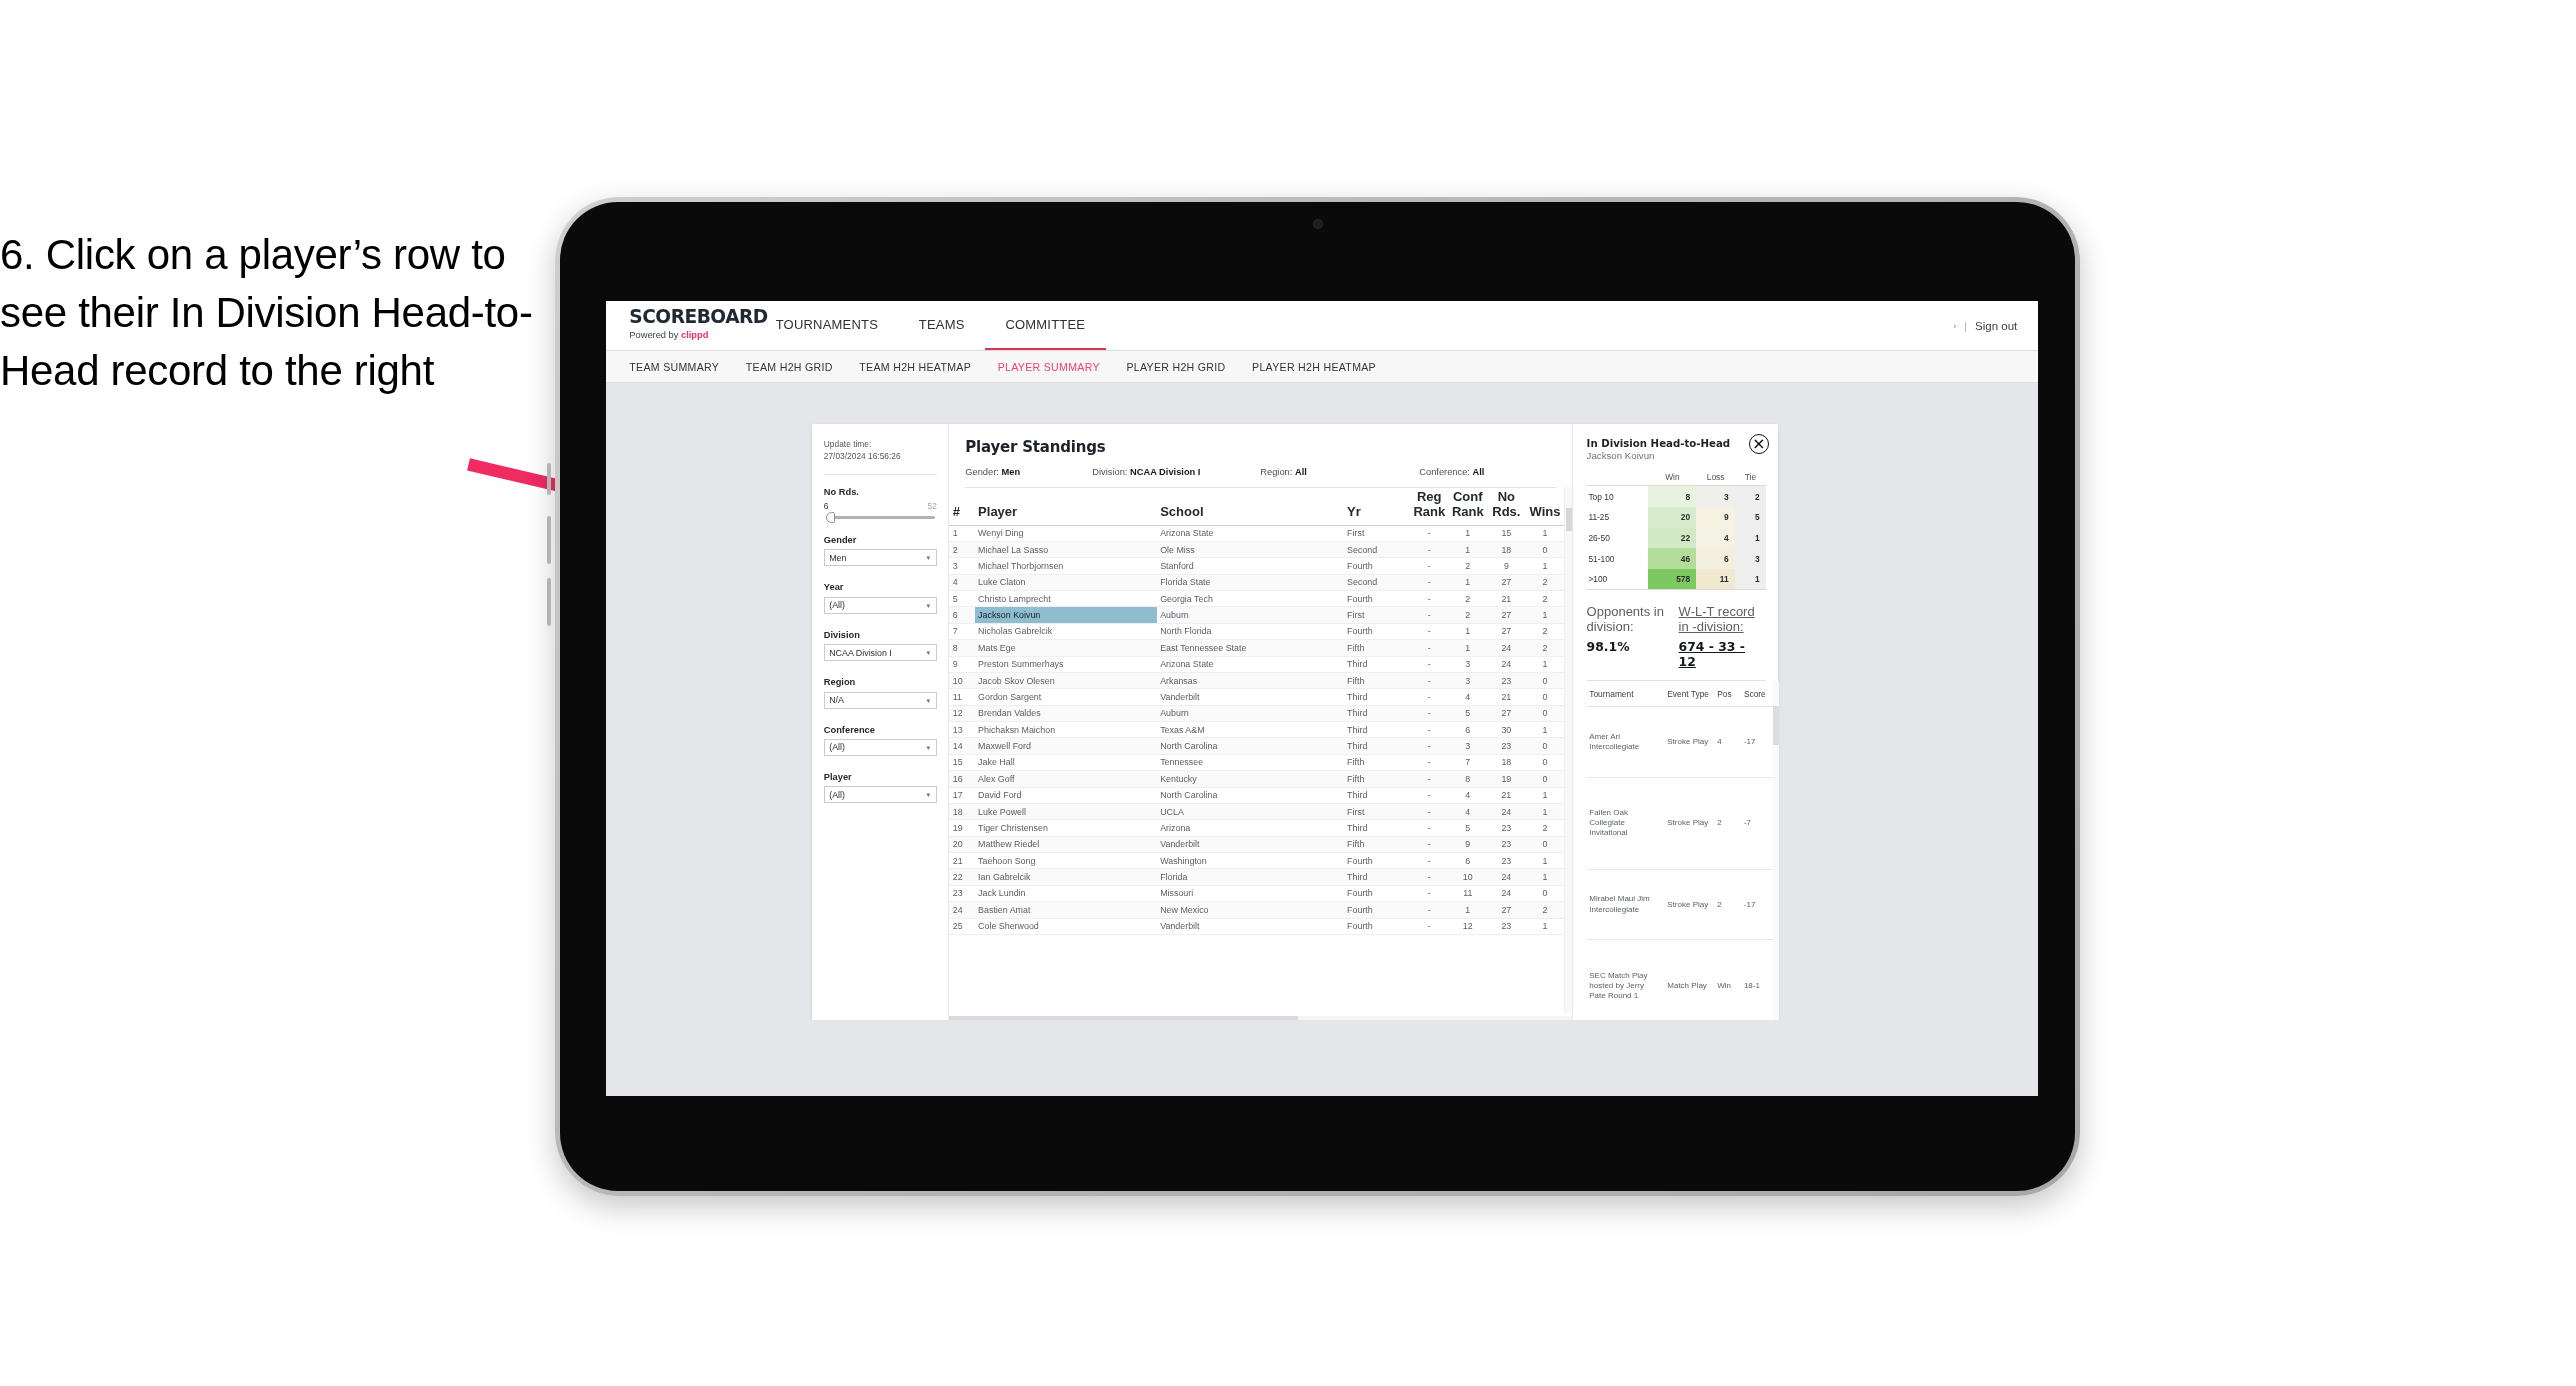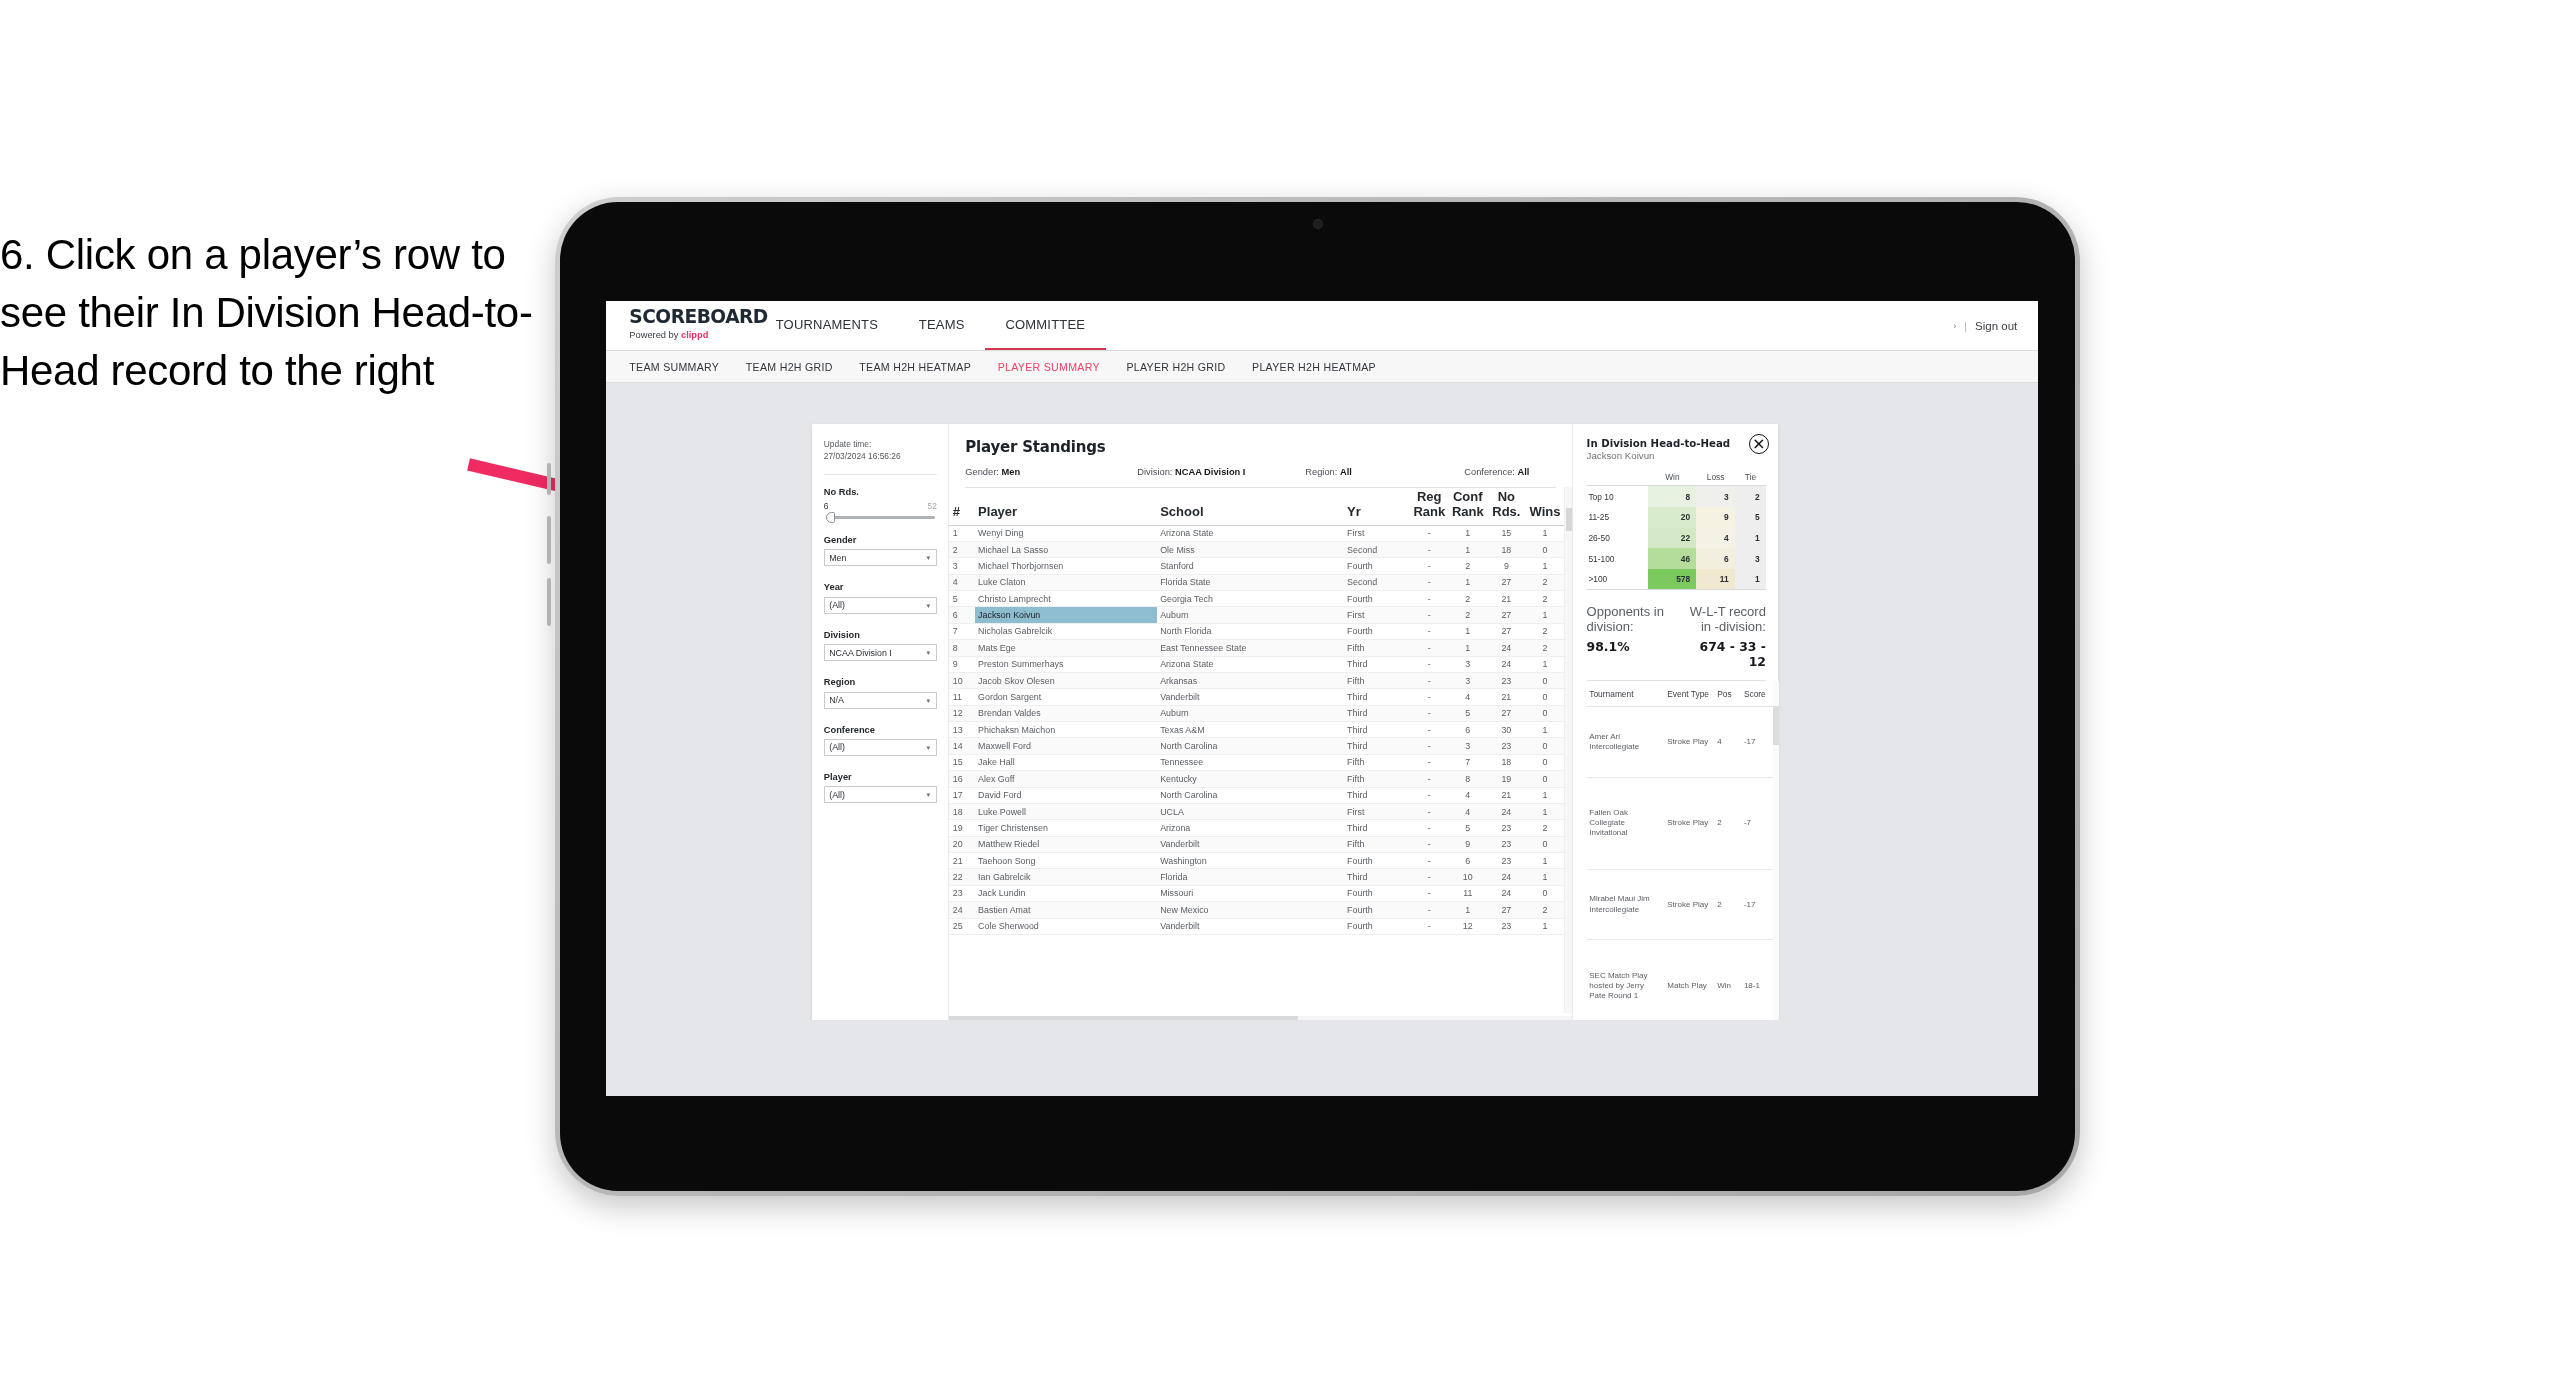--- a/index.html
+++ b/index.html
@@ -132,21 +132,21 @@
   }
   .f-select .caret { font-size: 6.2px; color: #6d7378; }
 
   
   #standings { flex: 1; display: flex; flex-direction: column; min-width: 0; }
   #standings-head { padding: 14px 0 0 16px; }
   #st-title { font-family:"DejaVu Sans",sans-serif; font-weight: 700; font-size: 15px; color: #1d2228; letter-spacing: -0.2px; }
   #st-meta { display: flex; margin-top: 10.6px; font-size: 9.3px; color: #4b5057; }
   #st-meta .cell { margin-right: 0; }
   #st-meta .cell:nth-child(1){ width: 127px; }
-  #st-meta .cell:nth-child(2){ width: 168px; margin-left: 45px; }
+  #st-meta .cell:nth-child(2){ width: 168px; }
   #st-meta .cell:nth-child(3){ width: 159px; }
   #st-meta b { color: #16191d; font-weight: 700; }
   #st-rule { height: 0.9px; background: #e4e4e4; margin: 9.7px 16px 0 0; }
 
   #st-scroll { flex: 1; display: flex; min-height: 0; }
   #st-table-wrap { flex: 1; min-width: 0; overflow: hidden; position: relative; }
   table.pt { width: 100%; border-collapse: collapse; font-size: 8.9px; table-layout: fixed; }
   table.pt th {
     font-weight: 700; color: #24292e; font-size: 13px;
     text-align: left; padding: 2.7px 3.5px 5.3px 3.5px; vertical-align: bottom;
@@ -198,21 +198,21 @@
   table.h2h th.rowhead { border-bottom: 0.9px solid #d8dadc; }
   table.h2h td { padding: 5.3px 6.2px; text-align: right; font-size: 8.4px; color: #2b3036; font-weight: 700; }
   table.h2h td.rowlabel { text-align: left; font-weight: 400; color: #31363c; background: #fff !important; padding-left: 1.8px; }
   table.h2h tbody tr:last-child td { border-bottom: 0.9px solid #d8dadc; }
 
   #d-stats { display: flex; margin-top: 14px; }
   #d-stats .blk { }
   #d-stats .blk:nth-child(1) { width: 92px; }
   #d-stats .lab { font-size: 13px; color: #5b6066; }
   #d-stats .val { font-family:"DejaVu Sans",sans-serif; font-weight: 700; font-size: 12.4px; color: #15181c; margin-top: 4.4px; }
-  #d-stats .blk.center .lab, #d-stats .blk.center .val { text-align: right; }
+  #d-stats .blk.center .lab, #d-stats .blk.center .val { text-align: left; text-decoration: underline; }
   #d-rule { height: 0.9px; background: #e0e1e2; margin-top: 11.5px; }
 
   #tourn-wrap { margin-top: 0; flex: 1; display: flex; min-height: 0; }
   table.tourn { width: 100%; border-collapse: collapse; font-size: 8px; table-layout: fixed; }
   table.tourn th {
     font-weight: 400; color: #3c4148; font-size: 8.4px; text-align: left;
     padding: 8px 2.7px 7px 2.7px; border-bottom: 0.9px solid #e2e3e4;
   }
   table.tourn td {
     color: #5a5f65; padding: 6.2px 2.7px; border-bottom: 0.9px solid #e8e9ea; vertical-align: middle;

